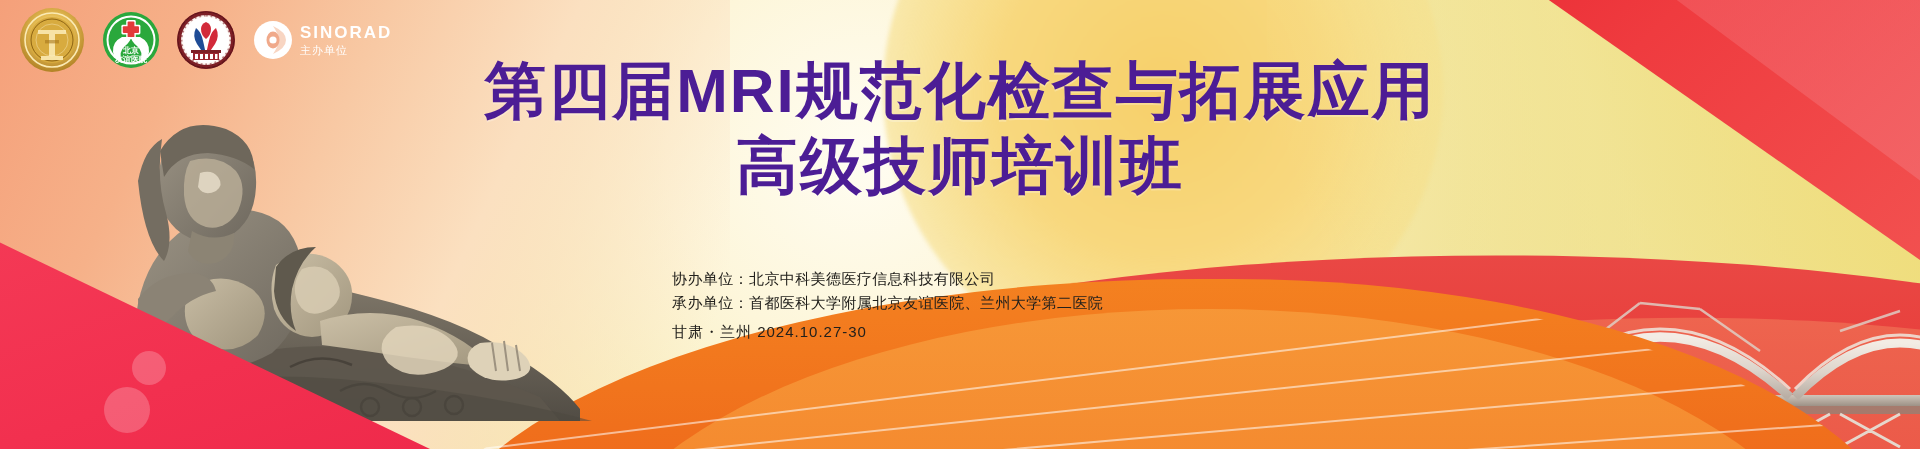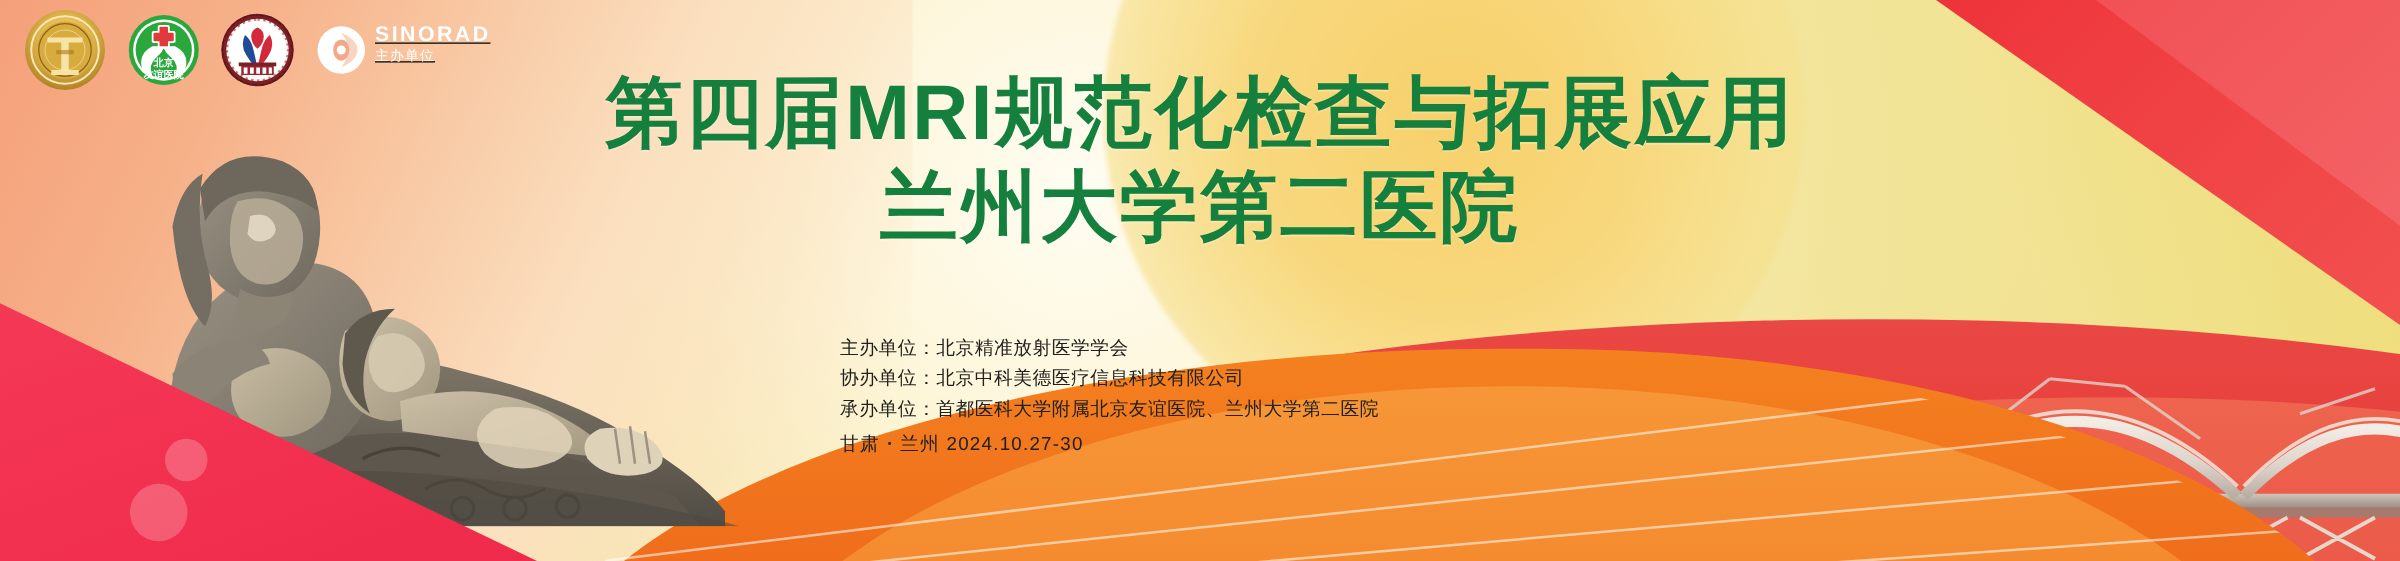--- a/index.html
+++ b/index.html
@@ -105,21 +105,21 @@
     position:absolute;right:0;bottom:0;width:900px;height:230px;
   }
   .bridge svg{width:100%;height:100%;display:block;}
 
   
   .logo-row{
     position:absolute;left:18px;top:6px;
     display:flex;align-items:center;gap:16px;
     z-index:40;
   }
-  .logo{position:relative;display:flex;align-items:flex-start;text-decoration:underline;}
+  .logo{position:relative;display:flex;align-items:center;}
   .logo svg{display:block;}
   .logo-text{
     display:flex;flex-direction:column;justify-content:center;
     margin-left:6px;line-height:1;
   }
   .logo-text .lt-main{
     font-size:17px;font-weight:bold;color:#fff;letter-spacing:2px;
   }
   .logo-text .lt-sub{
     font-size:11px;color:#fff;letter-spacing:1px;margin-top:4px;
@@ -128,21 +128,21 @@
   
   .title-wrap{
     position:absolute;left:0;right:0;top:58px;
     z-index:30;
     text-align:center;
     pointer-events:none;
   }
   .title-line{
     font-family:"Liberation Sans","DejaVu Sans",sans-serif;
     font-weight:bold;
-    color:#15803d;
+    color:#4c1d95;
     letter-spacing:2px;
     line-height:1.08;
     text-shadow:0 2px 0 rgba(255,255,255,.25);
   }
   .title-line1{font-size:62px;}
   .title-line2{font-size:62px;margin-top:8px;}
 
   
   .credits{
     position:absolute;left:672px;top:267px;z-index:30;
@@ -399,23 +399,22 @@
       <div class="logo-text">
         <span class="lt-main">SINORAD</span>
         <span class="lt-sub">主办单位</span>
       </div>
     </div>
 
   </div>
 
   <div class="title-wrap">
     <div class="title-line title-line1">第四届MRI规范化检查与拓展应用</div>
-    <div class="title-line title-line2">兰州大学第二医院</div>
+    <div class="title-line title-line2">高级技师培训班</div>
   </div>
 
   <div class="credits">
-    <div>主办单位：北京精准放射医学学会</div>
     <div>协办单位：北京中科美德医疗信息科技有限公司</div>
     <div>承办单位：首都医科大学附属北京友谊医院、兰州大学第二医院</div>
     <div class="date-line">甘肃・兰州  2024.10.27-30</div>
   </div>
 
 </div>
 
 </body></html>

